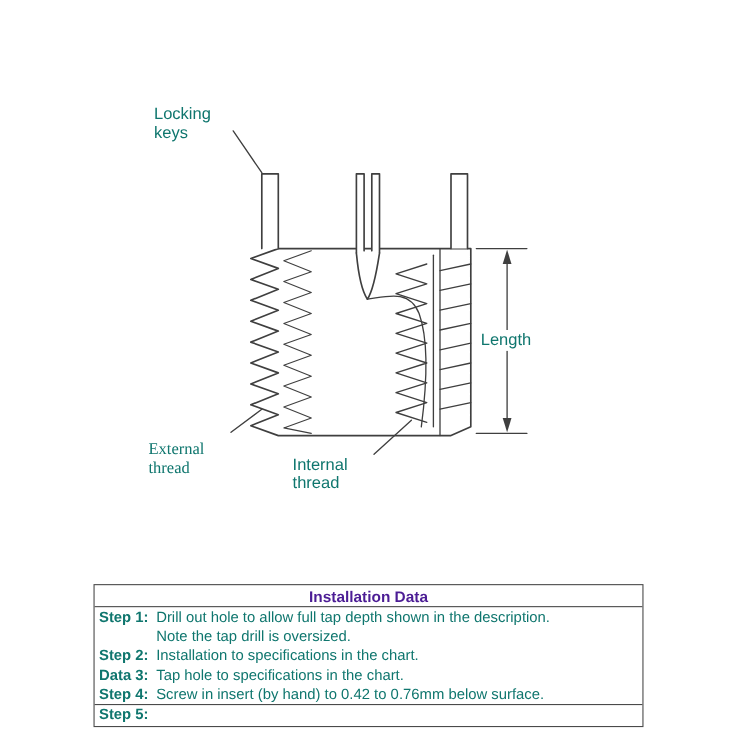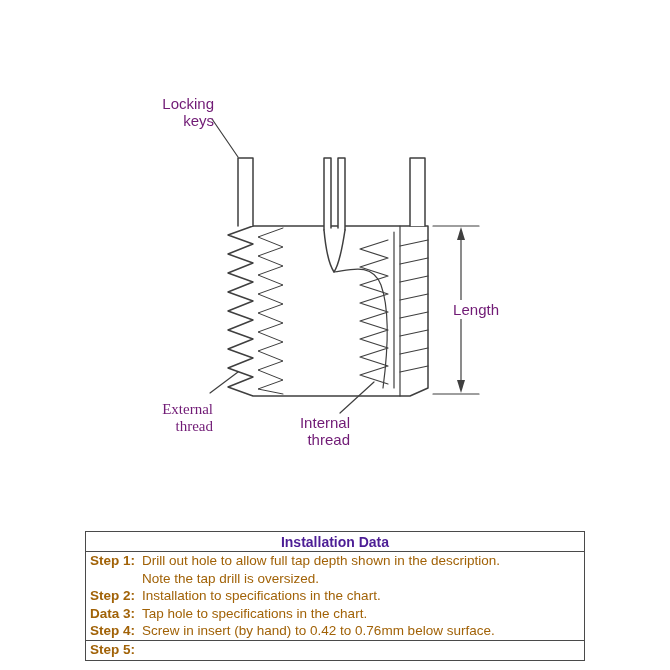--- a/index.html
+++ b/index.html
@@ -1,40 +1,40 @@
 <!DOCTYPE html>
 <html><head>
 <meta charset="utf-8">
 <style>
   * { margin:0; padding:0; box-sizing:border-box; }
   html,body { width:670px; height:670px; background:#ffffff; }
   body { font-family:"Liberation Sans", sans-serif; }
   .page { position:relative; width:670px; height:670px; background:#fff; overflow:hidden; }
   .art { position:absolute; left:0; top:0; }
   .lbl {
-    position:absolute; color:#701a75; font-size:15px; line-height:17px;
-    text-align:right; white-space:pre-line;
+    position:absolute; color:#0f766e; font-size:15px; line-height:17px;
+    text-align:left; white-space:pre-line;
   }
   .lbl-locking-keys  { left:140px; top:95px;  width:74px; }
   .lbl-external      { left:135px; top:401px; width:78px;font-family:Liberation Serif, serif; }
   .lbl-internal      { left:266px; top:414px; width:84px; }
   .lbl-length        { left:437px; top:300px; width:62px; background:#fff; padding:1px 0; }
 
   .datatable {
     position:absolute; left:85px; top:531px; width:500px;
     border:1.5px solid #4a4a4a; background:#fff;
   }
   .thead {
     font-weight:bold; font-size:14px; color:#4c1d95;
     text-align:center; padding:2px 0 1px 0;
     border-bottom:1.5px solid #4a4a4a;
   }
   .trow {
     display:flex; align-items:flex-start;
-    font-size:13.5px; line-height:17.5px; color:#a16207;
+    font-size:13.5px; line-height:17.5px; color:#0f766e;
     padding:0 4px;
   }
   .trow:first-of-type { padding-top:1px; }
   .tlabel { font-weight:bold; width:52px; flex:none; }
   .ttext  { white-space:pre-line; }
   .trow-last { border-top:1.5px solid #4a4a4a; padding-bottom:2px; }
 </style>
 </head>
 <body>
 

